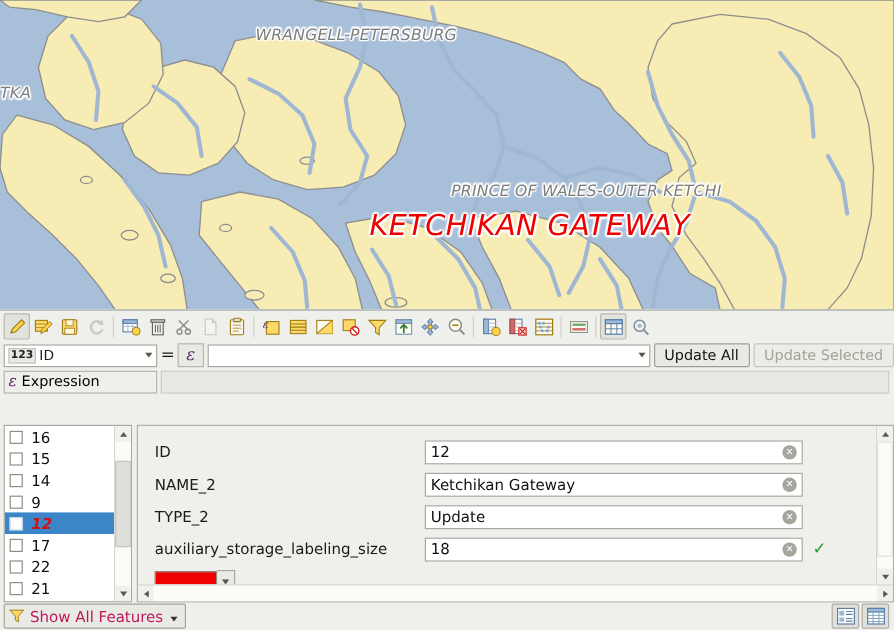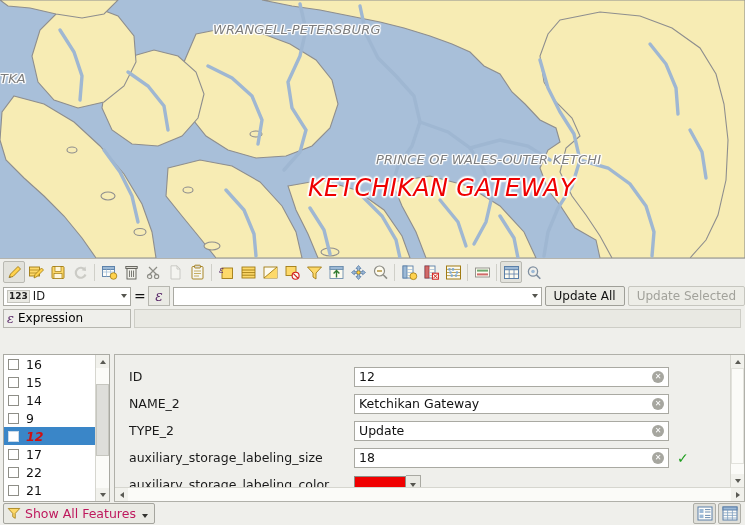--- a/index.html
+++ b/index.html
@@ -735,21 +735,20 @@
             </div>
             <div class="frm-row">
               <div class="frm-label">auxiliary_storage_labeling_size</div>
               <div class="frm-input">
                 <span>18</span>
                 <span class="clr-x">✕</span>
               </div>
               <span class="tick">✓</span>
             </div>
             <div class="frm-row">
-              <div class="frm-label">auxiliary_storage_labeling_color</div>
               <div class="swatch-wrap">
                 <div class="swatch" style="background: rgb(240, 0, 0);"></div>
                 <div class="swatch-arr">
                   <i></i>
                 </div>
               </div>
             </div>
           </div>
         <div class="vscroll">
           <div class="sb-btn">

